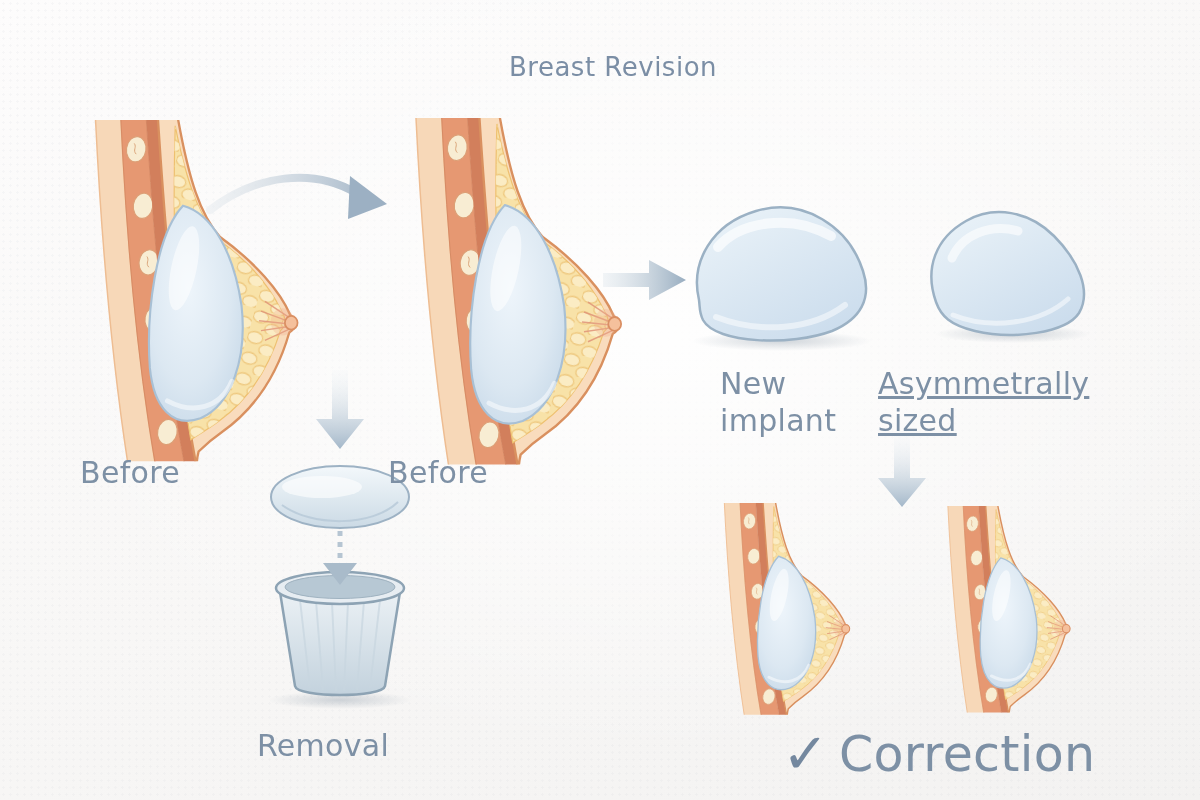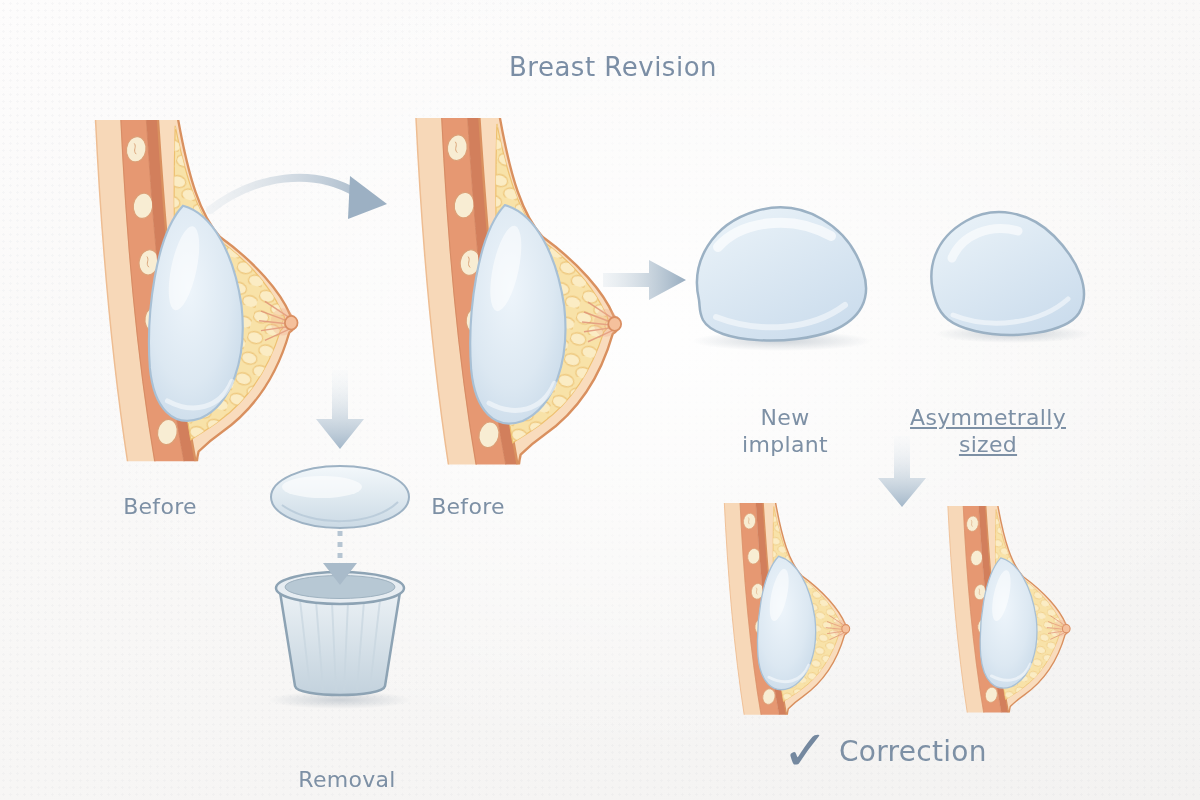--- a/index.html
+++ b/index.html
@@ -6,33 +6,33 @@
   body{font-family:"DejaVu Sans","Liberation Sans",sans-serif;}
   .canvas{
     position:relative;width:1200px;height:800px;overflow:hidden;
     background:
       radial-gradient(ellipse 900px 600px at 55% 42%, rgba(255,255,255,.9), rgba(255,255,255,0) 70%),
       radial-gradient(rgba(190,195,205,0.10) 1px, transparent 1.2px),
       linear-gradient(160deg,#fdfcfc 0%,#f8f7f6 55%,#f3f2f1 100%);
     background-size:auto,7px 7px,auto;
   }
   .lbl{
-    position:absolute;color:#7d90a5;text-align:center;
-    font-size:22px;line-height:1.22;letter-spacing:.3px;margin-top:39px;
+    position:absolute;color:#7d90a5;text-align:left;
+    font-size:30px;line-height:1.22;letter-spacing:.3px;
   }
   .title{
     position:absolute;top:52px;left:613px;transform:translateX(-50%);
     font-size:26px;color:#7b8ea5;letter-spacing:.5px;white-space:nowrap;
   }
   .correction-row{
     position:absolute;left:782px;top:726px;display:flex;align-items:center;gap:10px;
     color:#7d90a5;
   }
   .correction-row .check{font-size:56px;line-height:.9;color:#74889f;font-weight:bold;}
-  .correction-row .txt{font-size:28px;letter-spacing:.3px;}
+  .correction-row .txt{font-size:49px;letter-spacing:.3px;}
   svg{position:absolute;left:0;top:0;}
 </style>
 </head>
 <body>
 
 <div class="canvas">
 
   <svg width="1200" height="800" viewBox="0 0 1200 800">
     <defs>
       <clipPath id="bxsClip">

